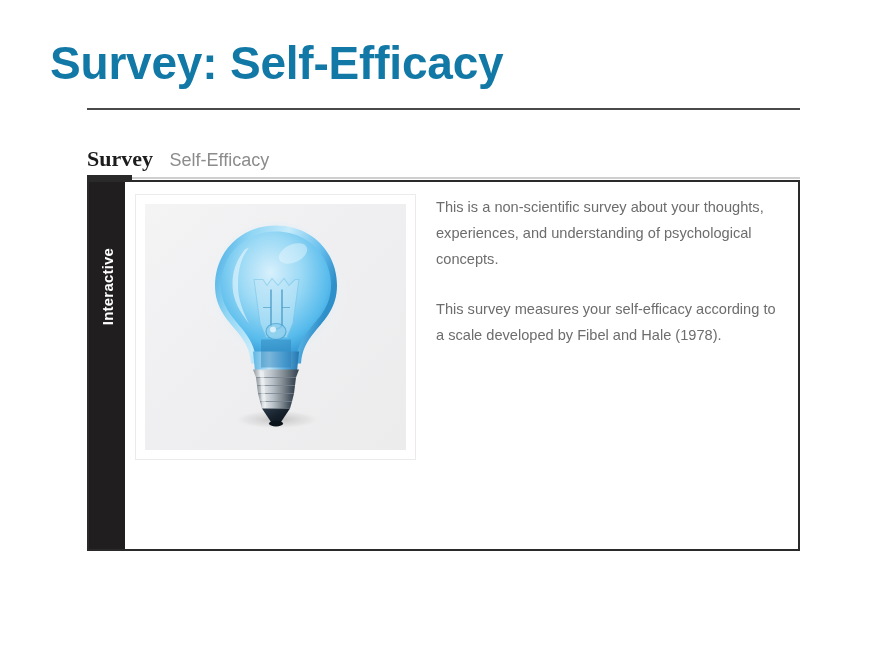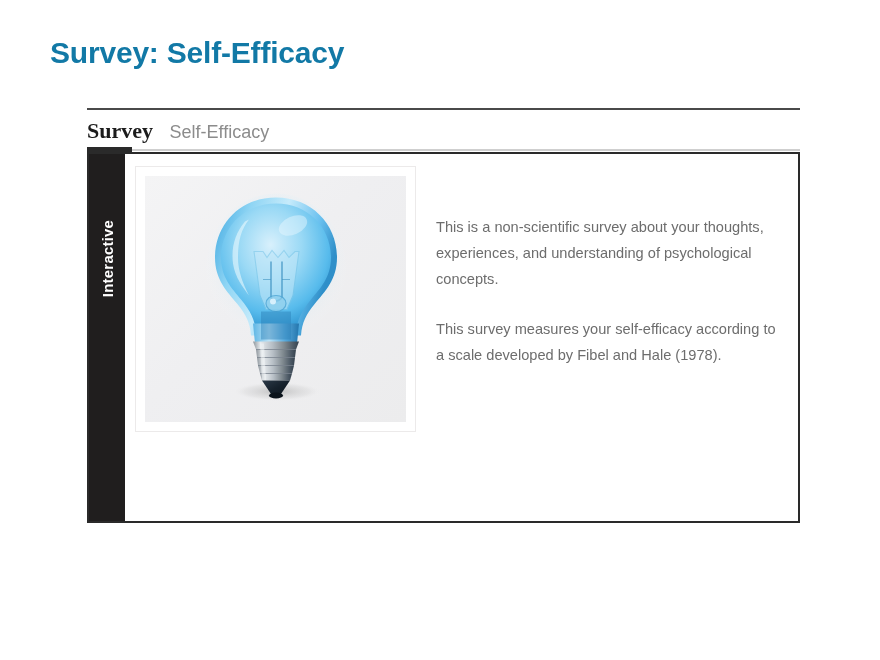--- a/index.html
+++ b/index.html
@@ -14,21 +14,21 @@
     overflow: hidden;
     position: relative;
   }
 
   
   .slide-title {
     position: absolute;
     left: 50px;
     top: 36px;
     font-family: "Liberation Sans", sans-serif;
-    font-size: 30px;
+    font-size: 46px;
     font-weight: bold;
     color: #1279a6;
     letter-spacing: -0.2px;
     white-space: nowrap;
     text-align: center;
   }
 
   
   .content {
     position: absolute;
@@ -41,20 +41,21 @@
     height: 2px;
     background: #4a4a4a;
     width: 100%;
   }
 
   .section-header {
     position: relative;
     height: 42px;
     padding-top: 8px;
     box-sizing: border-box;
+    margin-top: 28px;
   }
   .section-header-title {
     font-family: "Liberation Serif", serif;
     font-size: 22px;
     font-weight: bold;
     color: #1c1c1c;
     display: inline-block;
     vertical-align: baseline;
   }
   .section-header-sub {
@@ -147,21 +148,20 @@
     width: 150px;
     height: 215px;
   }
 
   
   .copy {
     color: #6d6d6d;
     font-family: "Liberation Sans", sans-serif;
     font-size: 14.6px;
     line-height: 26px;
-    margin-top: 48px;
   }
   .copy p {
     margin: 0 0 24px 0;
   }
   .copy p.last {
     margin-bottom: 0;
   }
 </style>
 </head>
 <body>

